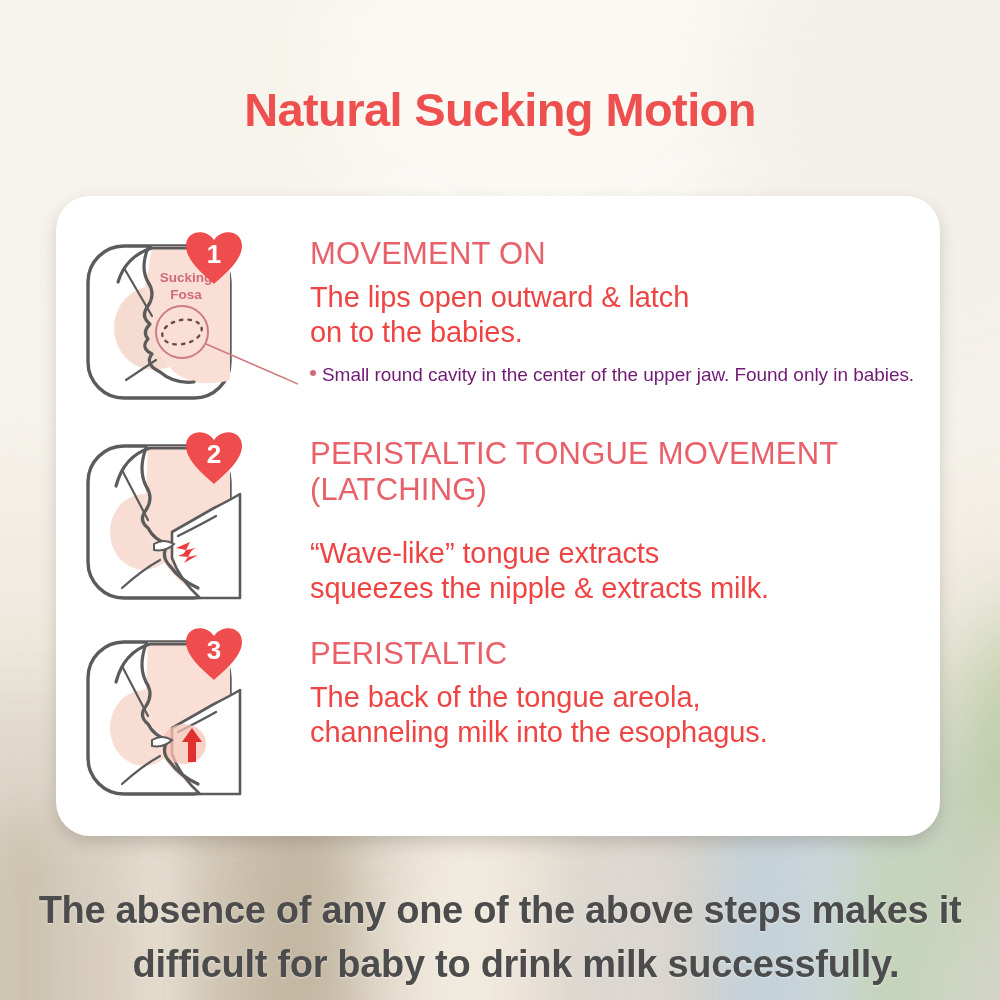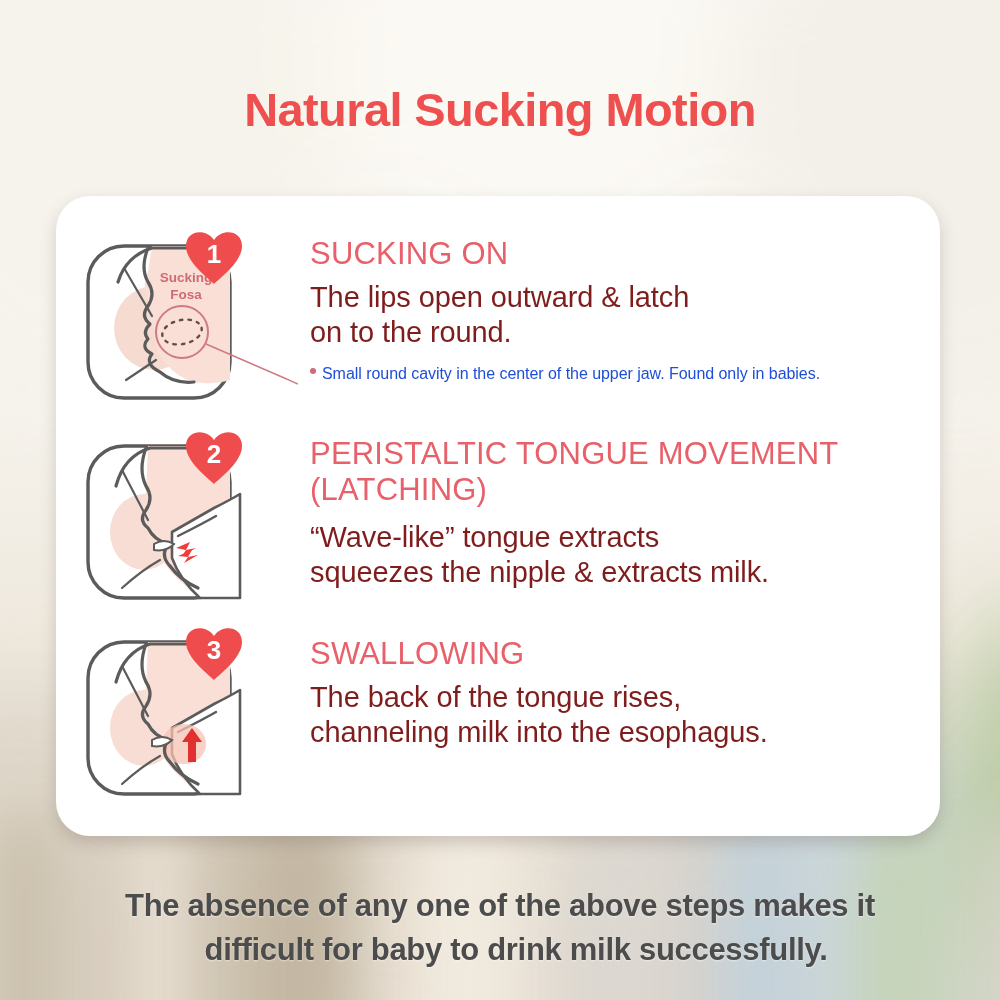--- a/index.html
+++ b/index.html
@@ -77,49 +77,49 @@
     position:relative;
   }
   .step-title{
     color:#e8616a;
     font-size:31px;
     line-height:1.16;
     letter-spacing:.2px;
     margin:0 0 8px 0;
     font-weight:normal;
   }
-  .step-title.two-line{margin-bottom:12px;}
+  .step-title.two-line{margin-bottom:28px;}
   .step-body{
-    color:#7f1d1d;
+    color:#ef4444;
     font-size:29px;
     line-height:1.22;
     margin:0;
     letter-spacing:-.1px;
   }
   .step-note{
-    color:#1d4ed8;
-    font-size:16px;
+    color:#701a75;
+    font-size:19px;
     line-height:1.2;
     margin:13px 0 8px 0;
     letter-spacing:-.05px;
     white-space:nowrap;
   }
   .note-wrap{display:flex;align-items:center;gap:6px;}
   .note-dot{
     width:6px;height:6px;border-radius:50%;
     background:#cf6b74;flex:0 0 6px;
   }
 
   
   .caption{
     position:absolute;left:0;right:0;top:884px;z-index:3;
     text-align:center;
     color:#4c4c4c;
     font-weight:bold;
-    font-size:31px;
+    font-size:38px;
     line-height:1.42;
     letter-spacing:-.3px;
     text-shadow:0 1px 2px rgba(255,255,255,.5);
   }
   .caption .l2{display:block;padding-left:32px;}
 </style>
 </head>
 <body>
 
 <div id="bg">
@@ -184,24 +184,24 @@
 
           <path d="M124 124 L216 164" fill="none" stroke="#cf7b80" stroke-width="1.5"></path>
 
           <g>
             <path d="M132 6 C140 -6 160 -4 160 12 C160 28 138 44 132 50 C126 44 104 28 104 12 C104 -4 124 -6 132 6 Z" fill="#ef4d4d" transform="translate(0,14)"></path>
             <text x="132" y="43" text-anchor="middle" font-family="'Liberation Sans',sans-serif" font-size="26" font-weight="bold" fill="#ffffff">1</text>
           </g>
         </svg>
       </div>
       <div class="copy">
-        <p class="step-title">SUCKING ON</p>
+        <p class="step-title">MOVEMENT ON</p>
         <p class="step-body">
           <span>The lips open outward &amp; latch</span><br>
-          <span>on to the round.</span>
+          <span>on to the babies.</span>
         </p>
         <div class="note-wrap">
           <span class="note-dot"></span>
           <p class="step-note">Small round cavity in the center of the upper jaw. Found only in babies.</p>
         </div>
       </div>
     </div>
 
     <div class="step">
       <div class="figure">
@@ -269,23 +269,23 @@
           <g>
             <path d="M106 142 L106 122 L100 122 L110 108 L120 122 L114 122 L114 142 Z" fill="#e0302f"></path>
           </g>
           <g>
             <path d="M132 2 C140 -10 160 -8 160 8 C160 24 138 40 132 46 C126 40 104 24 104 8 C104 -8 124 -10 132 2 Z" fill="#ef4d4d" transform="translate(0,14)"></path>
             <text x="132" y="39" text-anchor="middle" font-family="'Liberation Sans',sans-serif" font-size="26" font-weight="bold" fill="#ffffff">3</text>
           </g>
         </svg>
       </div>
       <div class="copy">
-        <p class="step-title">SWALLOWING</p>
+        <p class="step-title">PERISTALTIC</p>
         <p class="step-body">
-          <span>The back of the tongue rises,</span><br>
+          <span>The back of the tongue areola,</span><br>
           <span>channeling milk into the esophagus.</span>
         </p>
       </div>
     </div>
 
   </div>
 </div>
 
 <div class="caption">
   <span>The absence of any one of the above steps makes it</span>

